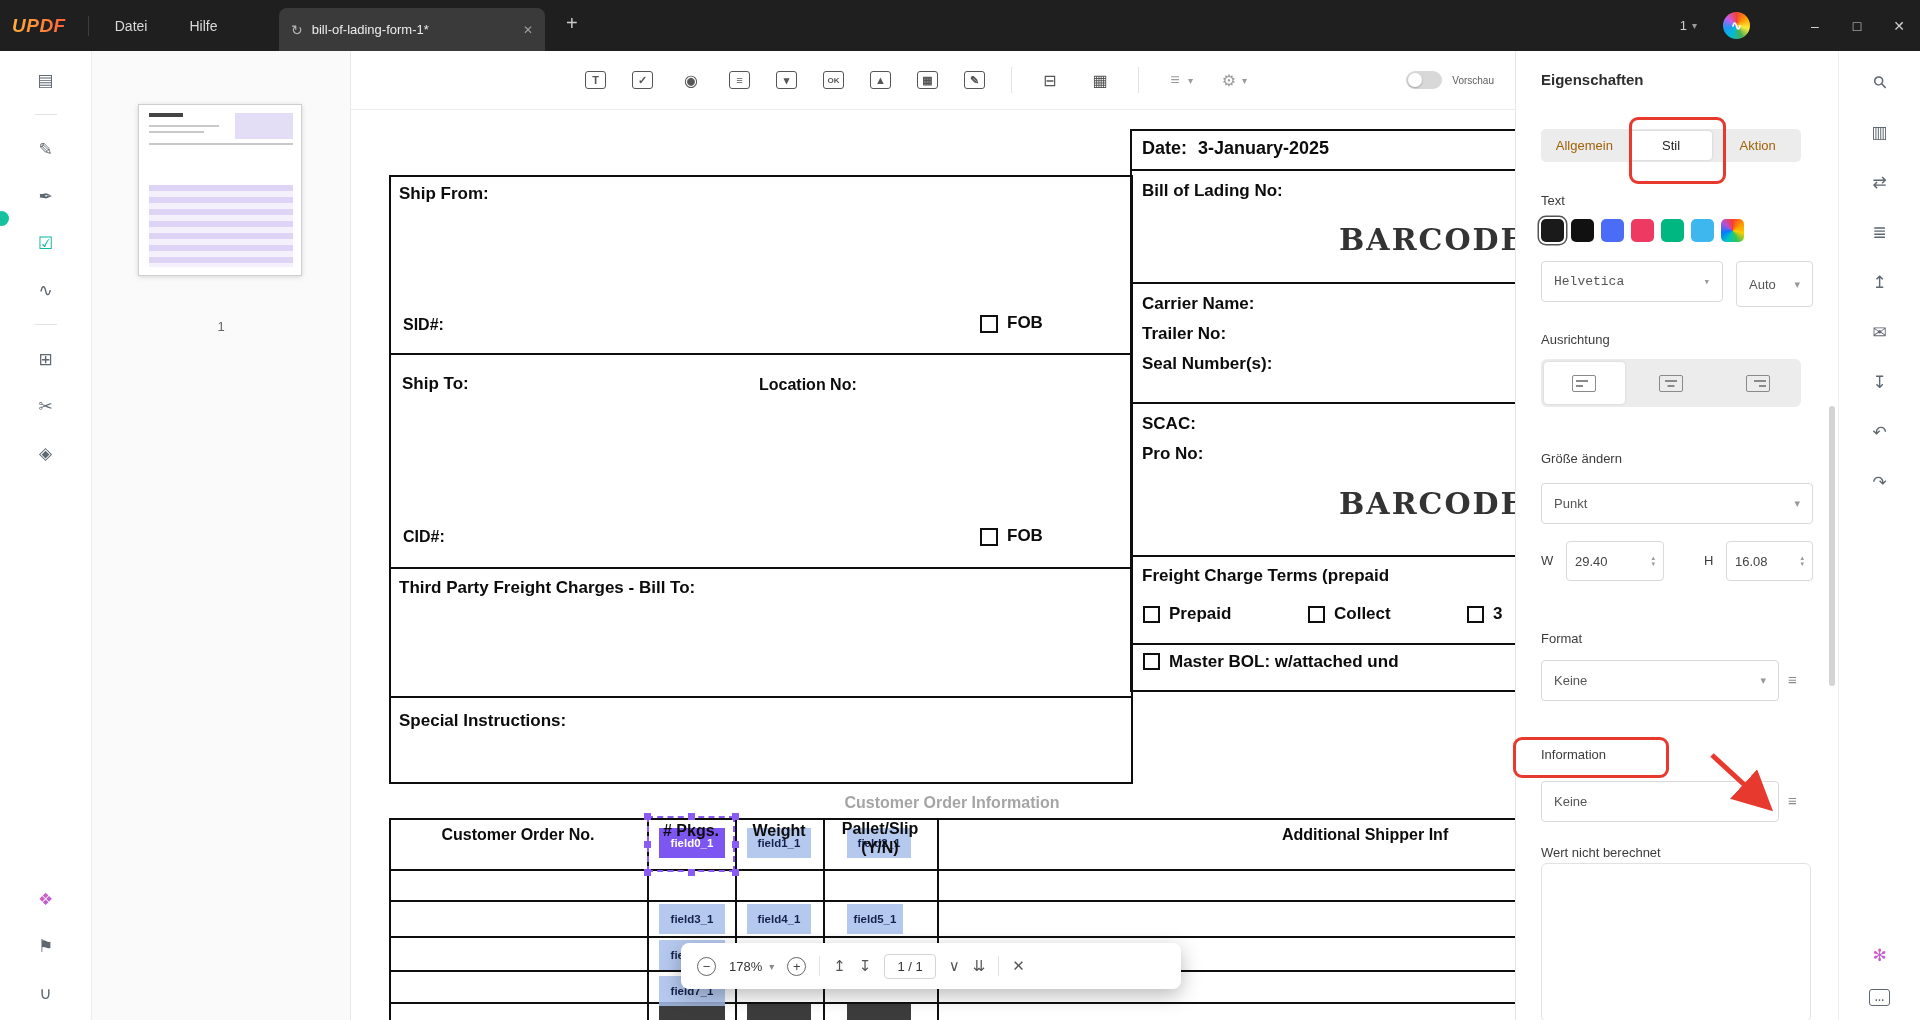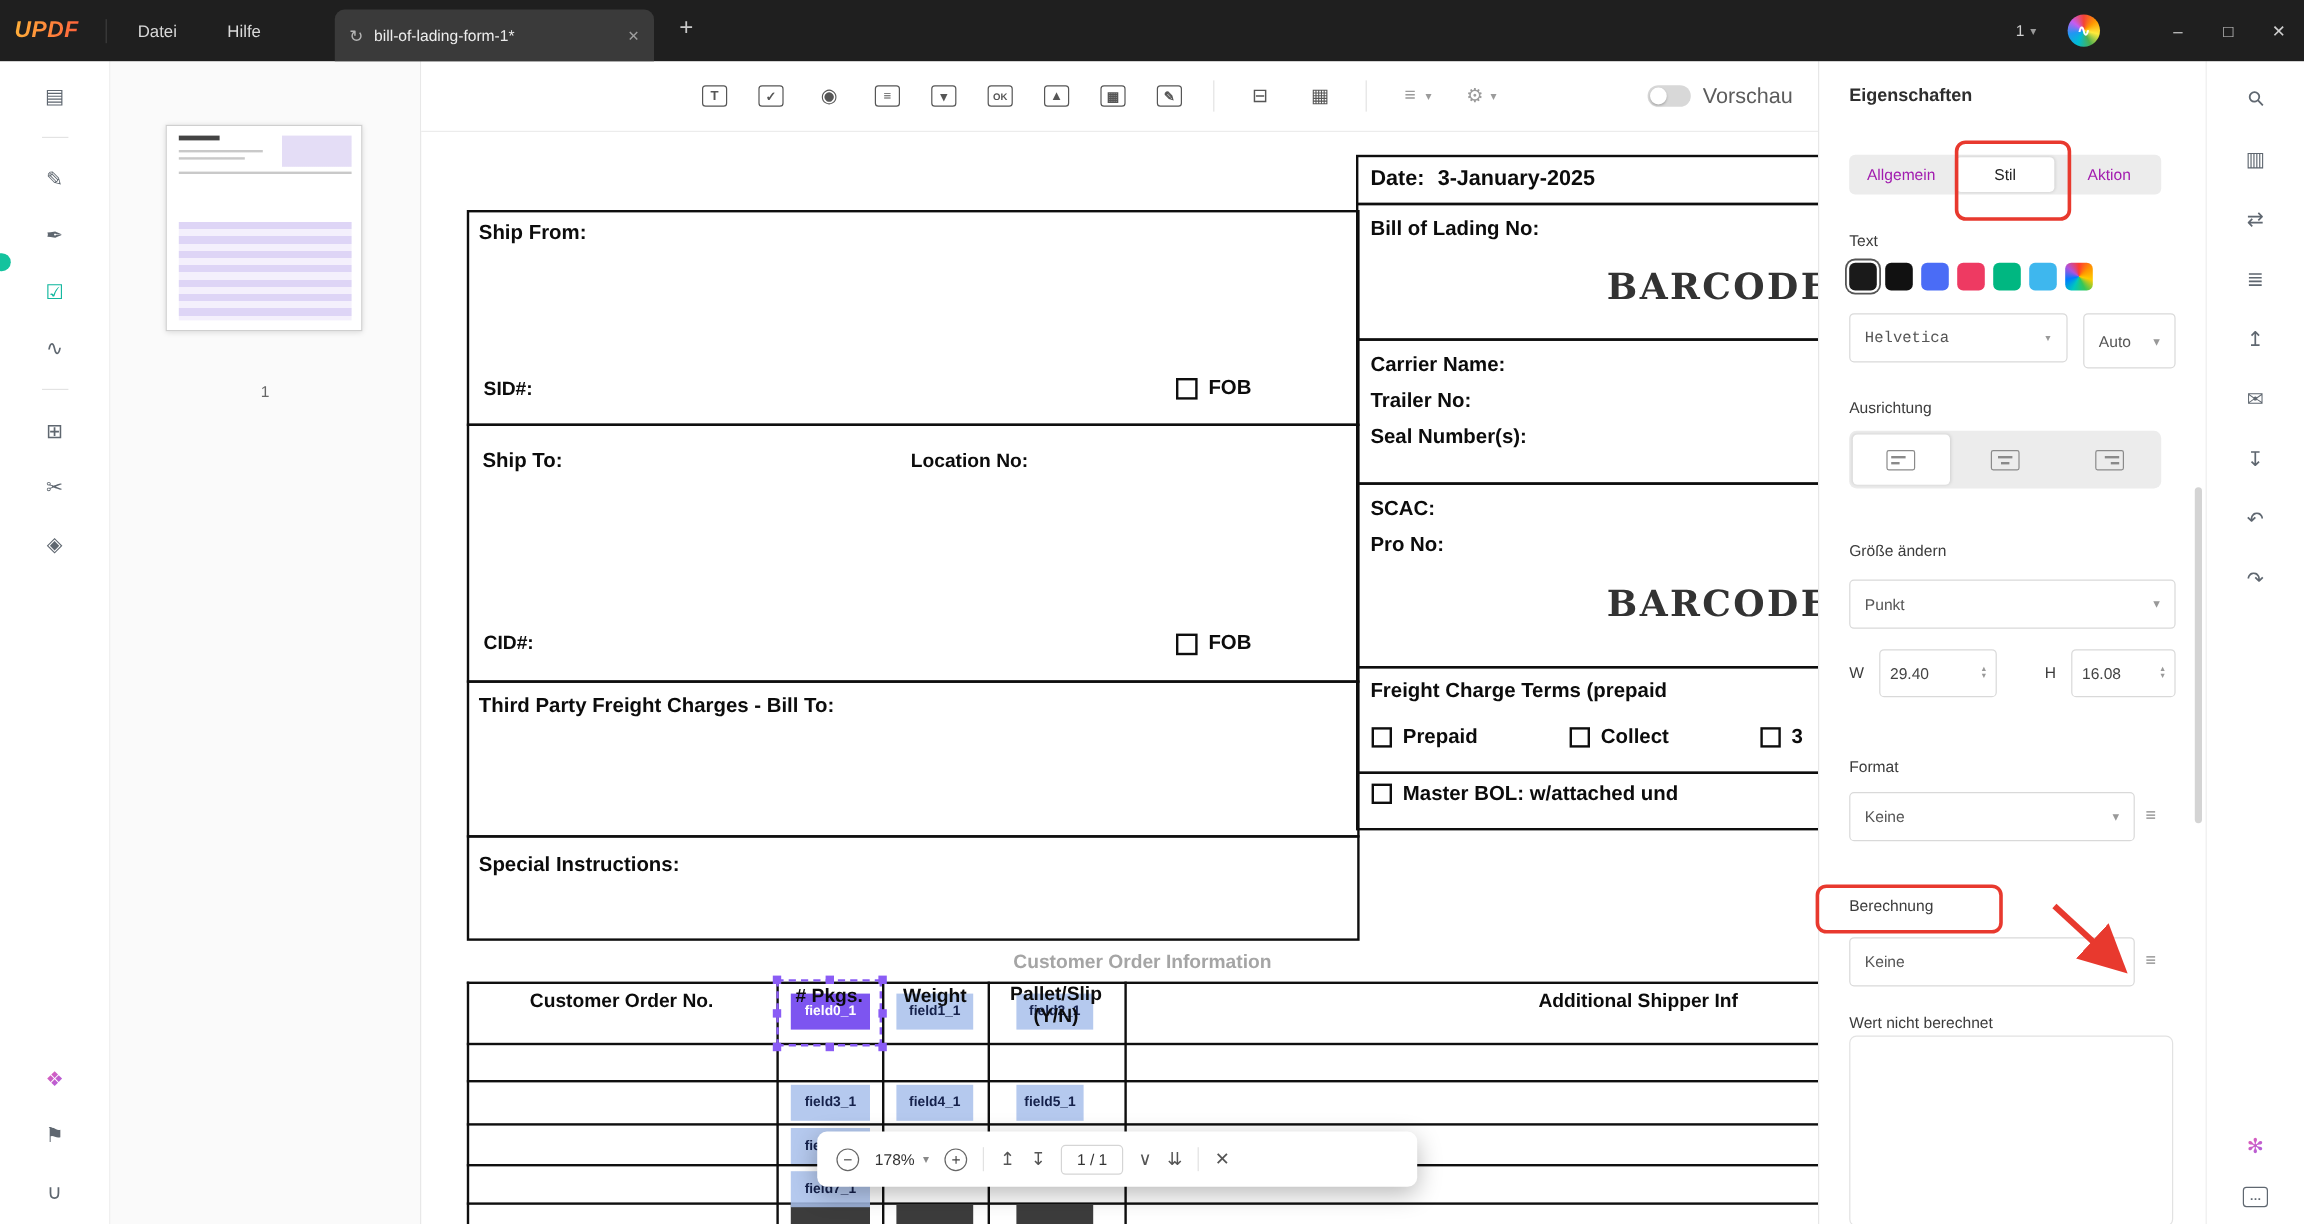--- a/index.html
+++ b/index.html
@@ -67,21 +67,21 @@
   .icon.small{font-size:8px;letter-spacing:0}
   .tools{display:flex;align-items:center;gap:26px}
   .vsep{width:1px;height:26px;background:#e3e3e3}
   .ddtool{display:flex;align-items:center;gap:3px;color:#9b9b9b;cursor:pointer}
   .ddtool .icon{color:#9b9b9b;width:20px}
   .ddtool::after{content:"▾";font-size:10px;color:#9b9b9b}
   .spacer{flex:1}
   .toggle{width:36px;height:18px;border-radius:9px;background:#d8d8d8;position:relative;cursor:pointer}
   .toggle .knob{position:absolute;left:2px;top:2px;width:14px;height:14px;border-radius:50%;
     background:#fff;box-shadow:0 1px 2px rgba(0,0,0,.25)}
-  .toggle-label{color:#5c5c5c;font-size:18px;margin-right:21px;margin-left:-16px}
+  .toggle-label{color:#5c5c5c;font-size:10px;margin-right:21px;margin-left:-16px}
 
   
   .canvas{position:absolute;left:351px;top:110px;width:1164px;height:910px;background:#fff;
     overflow:hidden;z-index:10}
   .doc-title{position:absolute;left:36px;top:-14px;font-size:54px;font-weight:700;color:#0a0a0a;
     letter-spacing:-1px}
   .fbox{position:absolute;border:2px solid #0e0e0e}
   .dl{position:absolute;font-weight:700;color:#0c0c0c;font-size:17px;white-space:nowrap}
   .s16{font-size:16px}
   .th{position:absolute;font-weight:700;font-size:16px;color:#0c0c0c;text-align:center;z-index:6;white-space:nowrap}
@@ -110,21 +110,21 @@
   .zcaret{font-size:10px;color:#888;margin-left:-6px;cursor:pointer}
   .zsep{width:1px;height:20px;background:#e2e2e2}
   .pgbox{border:1px solid #d5d5d5;border-radius:4px;padding:4px 12px;font-size:13px;color:#333}
 
   
   .props{position:absolute;left:1515px;top:51px;bottom:0;width:323px;background:#fff;
     border-left:1px solid #e7e7e7;z-index:20}
   .p-title{position:absolute;left:25px;top:20px;font-size:15px;font-weight:700;color:#2e2e2e}
   .ptabs{position:absolute;left:25px;top:78px;width:260px;height:33px;background:#ececec;
     border-radius:5px;display:flex}
-  .ptab{flex:1;display:flex;align-items:center;justify-content:center;font-size:13px;color:#a21caf;
+  .ptab{flex:1;display:flex;align-items:center;justify-content:center;font-size:13px;color:#a16207;
     border-radius:4px;margin:2px;cursor:pointer;white-space:nowrap}
   .ptab.active{background:#fff;color:#222;box-shadow:0 0 3px rgba(0,0,0,.15)}
   .plabel{position:absolute;left:25px;font-size:13px;color:#3c3c3c}
   .swatches{position:absolute;left:25px;top:168px;display:flex;gap:7px;align-items:center}
   .swatch{width:23px;height:23px;border-radius:5px;cursor:pointer}
   .swatch.selected{box-shadow:0 0 0 2px #fff,0 0 0 3.5px #555}
   .swatch.rainbow{background:conic-gradient(#ff3b30,#ff9500,#ffcc00,#34c759,#00c7be,#007aff,#af52de,#ff3b30)}
   .dd{position:absolute;border:1px solid #d9d9d9;border-radius:4px;background:#fff;display:flex;
     align-items:center;padding:0 12px;font-size:13px;color:#555;cursor:pointer}
   .dd::after{content:"▾";color:#999;font-size:11px;margin-left:auto}
@@ -414,21 +414,21 @@
     <span>16.08</span>
       <span class="arr"></span>
   </div>
 
   <div class="plabel" style="top:580px">Format</div>
   <div class="dd" style="left:25px;top:609px;width:238px;height:41px">
     <span>Keine</span>
   </div>
   <span class="adj" style="left:272px;top:620px">≡</span>
 
-  <div class="plabel" style="top:696px">Berechnung</div>
+  <div class="plabel" style="top:696px">Information</div>
   <div class="dd" style="left:25px;top:730px;width:238px;height:41px">
     <span>Keine</span>
   </div>
   <span class="adj" style="left:272px;top:741px">≡</span>
 
   <div class="plabel" style="top:794px">Wert nicht berechnet</div>
   <div class="pv-box"></div>
 
   <div class="pscroll"></div>
 

